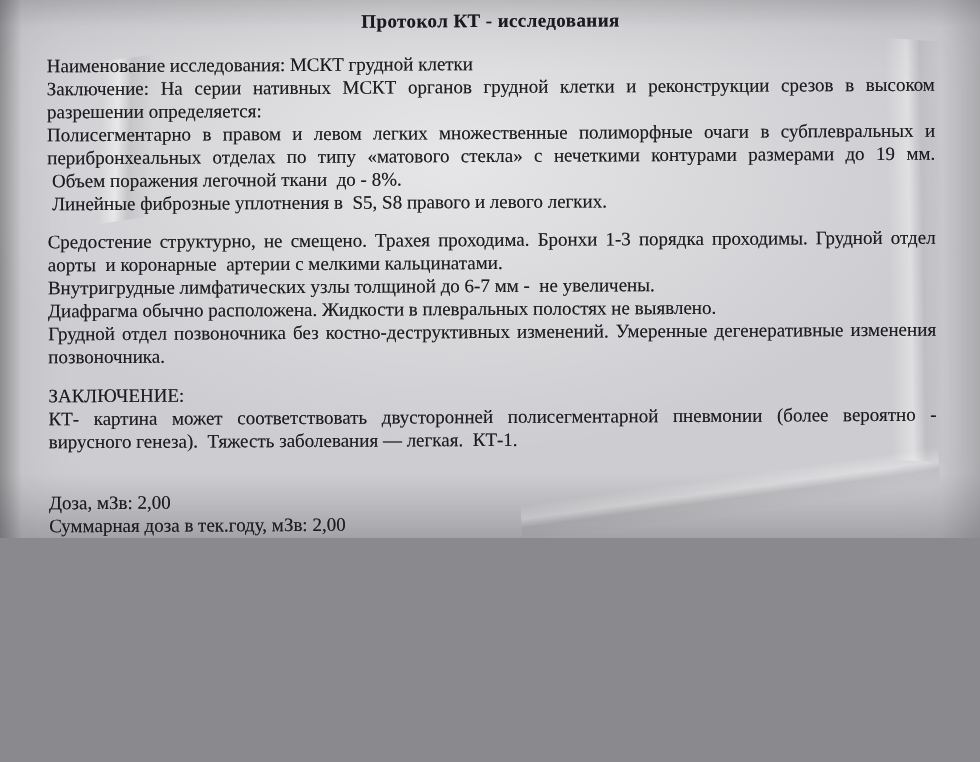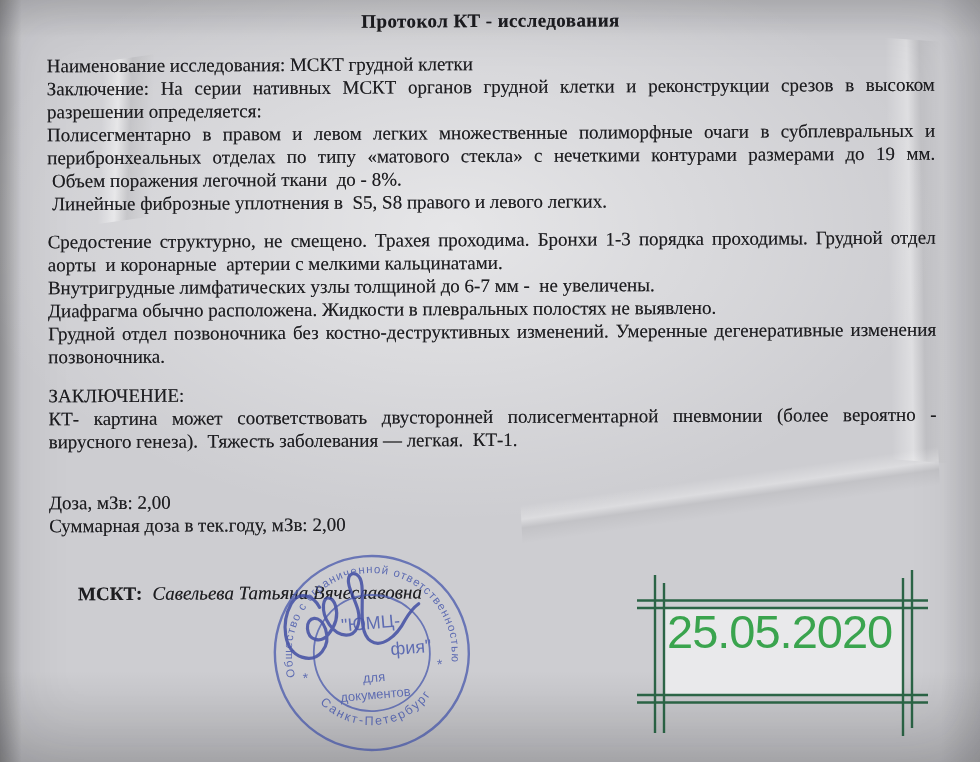--- a/index.html
+++ b/index.html
@@ -1,17 +1,17 @@
 <!DOCTYPE html>
 <html><head>
 <meta charset="utf-8">
 <style>
   html,body{margin:0;padding:0;}
   body{width:980px;height:762px;overflow:hidden;background:#8a8a8e;font-family:"Liberation Serif",serif;}
-  #paper{position:absolute;left:0;top:0;width:980px;height:762px;overflow:hidden;
+  #paper{position:absolute;left:0;top:0;width:980px;height:538px;overflow:hidden;
     background:
       radial-gradient(ellipse 700px 420px at 46% 30%, rgba(255,255,255,.50), rgba(255,255,255,0) 70%),
       linear-gradient(180deg, rgba(0,0,0,.10) 0%, rgba(0,0,0,0) 5%, rgba(0,0,0,0) 88%, rgba(0,0,0,.14) 100%),
       linear-gradient(90deg, rgba(0,0,0,.26) 0%, rgba(0,0,0,0) 2.2%, rgba(0,0,0,0) 96%, rgba(0,0,0,.10) 100%),
       #cdcdd1;
   }
   .crease{position:absolute;pointer-events:none;}
   #crease-1{left:-30px;top:60px;width:300px;height:160px;transform:rotate(-8deg);
     background:linear-gradient(100deg, transparent 44%, rgba(255,255,255,.45) 49%, rgba(0,0,0,.07) 53%, transparent 60%);}
   #crease-2{left:820px;top:40px;width:180px;height:420px;transform:rotate(4deg);

